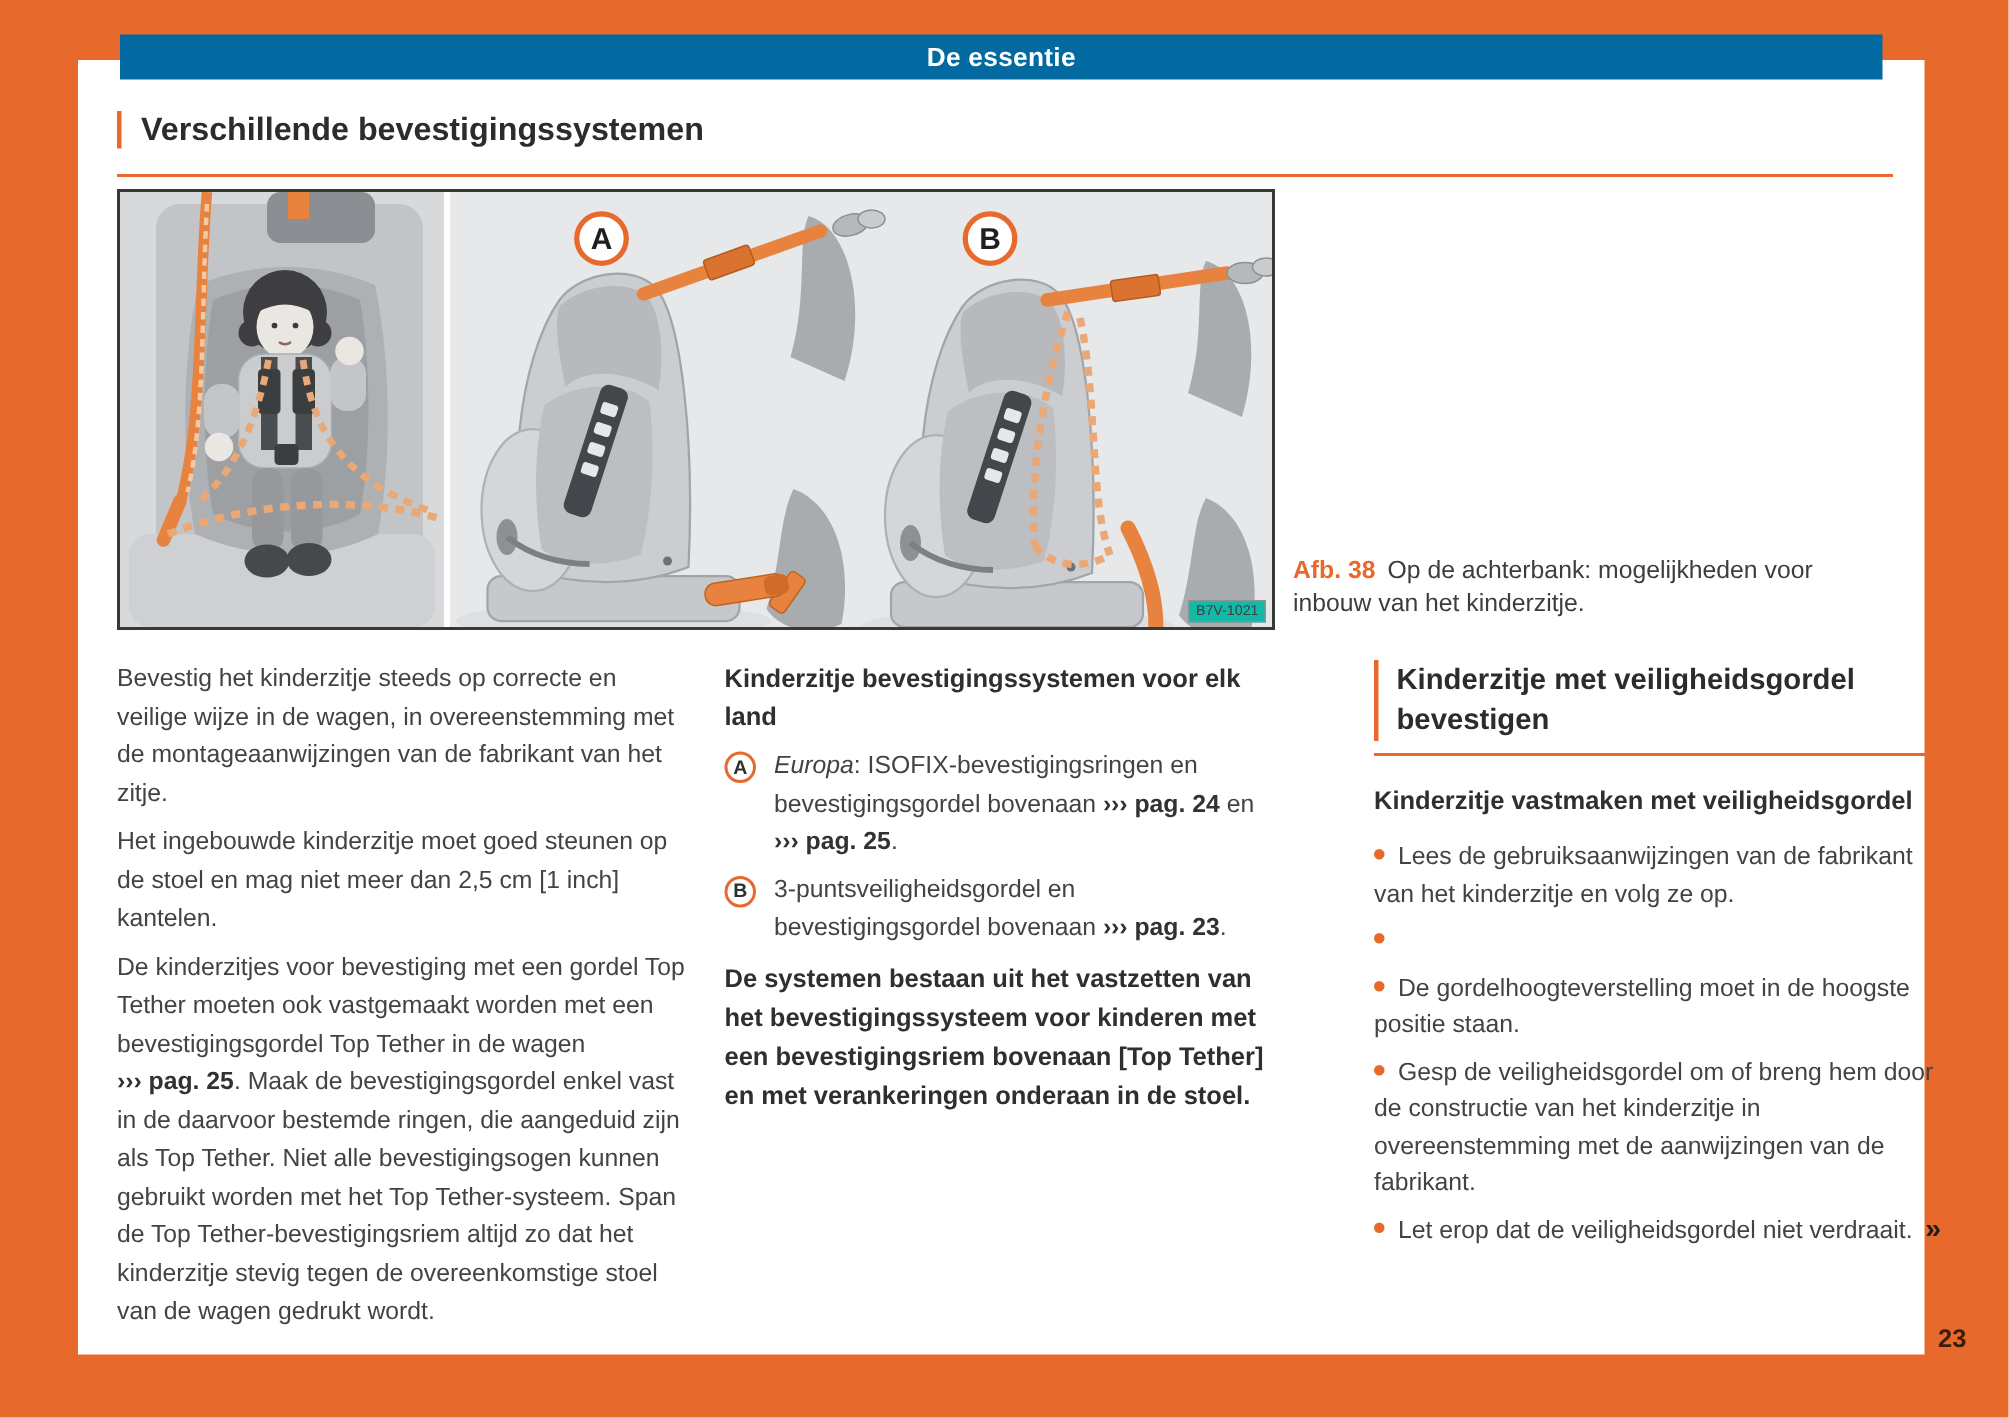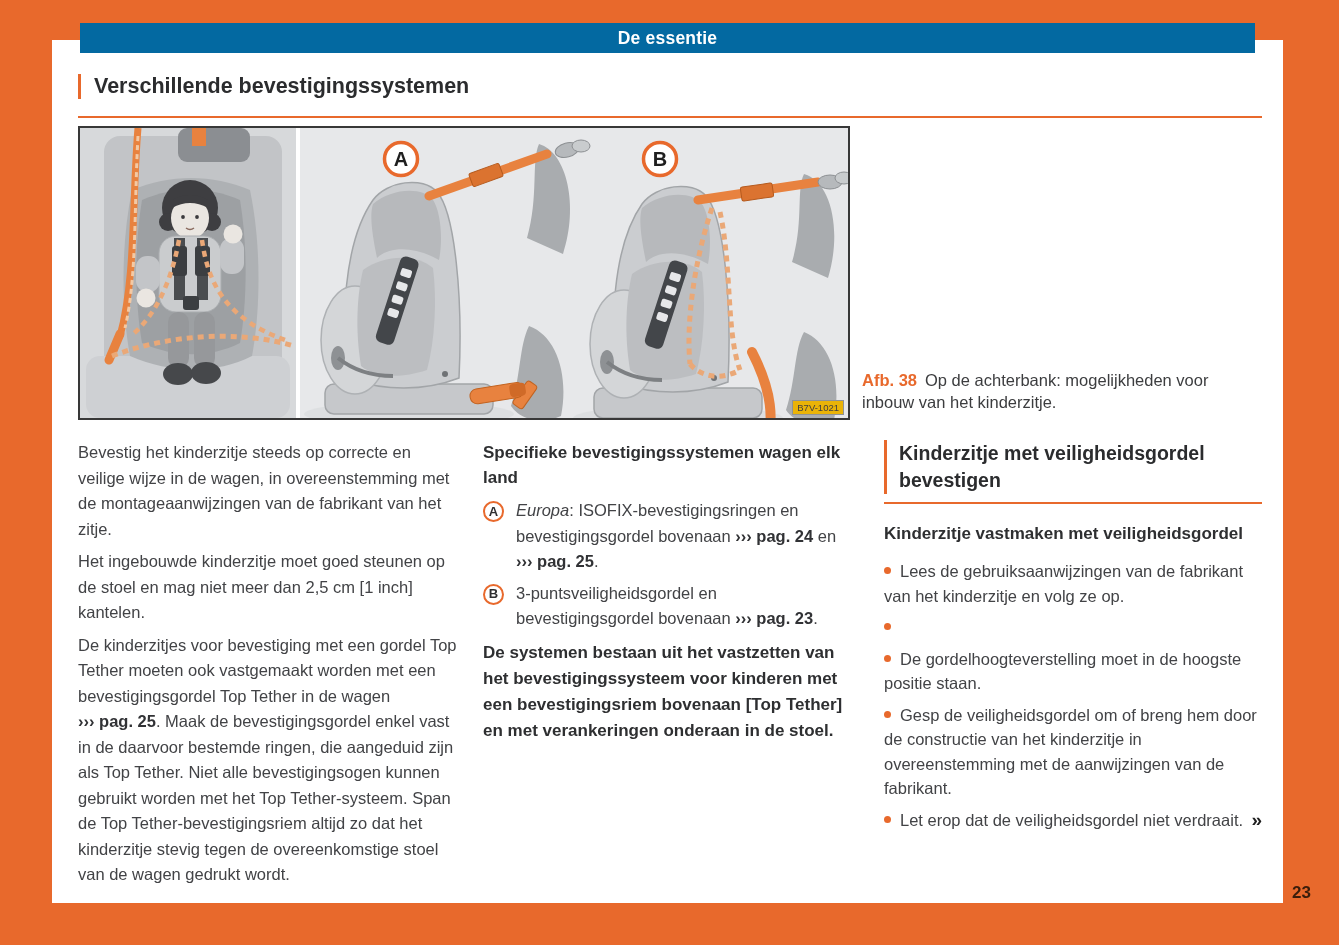--- a/index.html
+++ b/index.html
@@ -37,36 +37,36 @@
   .main-title .bar-text { font-size: 21.5px; line-height: 25px; }
   .figure-frame {
     position: absolute; left: 78px; top: 126px;
     width: 772px; height: 294px;
     border: 2px solid #383838;
     background: #ffffff;
   }
   .figure-code {
     position: absolute; right: 4px; bottom: 3px;
     font-size: 9.5px; line-height: 13px;
-    color: #3f3f3f; background: #eab308;
+    color: #3f3f3f; background: #14b8a6;
     border: 1px solid #8f9295; padding: 0 4px;
   }
   .figure-caption {
     position: absolute; left: 862px; top: 370px; width: 398px;
     font-size: 16.5px; line-height: 21.5px; color: #3c3d3f;
   }
   .caption-ref { color: #e8692c; font-weight: bold; padding-right: 8px; }
   .col {
     position: absolute; top: 440px;
     font-size: 16.5px; line-height: 25.5px; color: #424346;
   }
   .col p { margin-bottom: 7px; }
   .col-1 { left: 78px;  width: 380px; }
   .col-2 { left: 483px; width: 374px; }
-  .col-3 { left: 884px; width: 378px; line-height: 24.5px; }
+  .col-3 { left: 916px; width: 378px; line-height: 24.5px; }
   .ref { font-weight: bold; color: #313235; white-space: nowrap; }
   .italic { font-style: italic; }
   .col-2 .sub-title {
     font-size: 17px; font-weight: bold; color: #2e2f31;
     line-height: 25px; margin-bottom: 8px;
   }
   .ab-item { position: relative; padding-left: 33px; margin-bottom: 6px; }
   .ab-badge {
     position: absolute; left: 0; top: 3px;
     width: 21px; height: 21px; border: 2.5px solid #e8692c; border-radius: 50%;
@@ -236,21 +236,21 @@
   <span class="caption-ref">Afb. 38</span><span>Op de achterbank: mogelijkheden voor inbouw van het kinderzitje.</span>
 </div>
 
 <div class="col col-1">
   <p>Bevestig het kinderzitje steeds op correcte en veilige wijze in de wagen, in overeenstemming met de montageaanwijzingen van de fabrikant van het zitje.</p>
   <p>Het ingebouwde kinderzitje moet goed steunen op de stoel en mag niet meer dan 2,5 cm [1 inch] kantelen.</p>
   <p><span>De kinderzitjes voor bevestiging met een gordel Top Tether moeten ook vastgemaakt worden met een bevestigingsgordel Top Tether in de wagen </span><span class="ref">››› pag. 25</span><span>. Maak de bevestigingsgordel enkel vast in de daarvoor bestemde ringen, die aangeduid zijn als Top Tether. Niet alle bevestigingsogen kunnen gebruikt worden met het Top Tether-systeem. Span de Top Tether-bevestigingsriem altijd zo dat het kinderzitje stevig tegen de overeenkomstige stoel van de wagen gedrukt wordt.</span></p>
 </div>
 
 <div class="col col-2">
-  <div class="sub-title">Specifieke bevestigingssystemen wagen elk land</div>
+  <div class="sub-title">Kinderzitje bevestigingssystemen voor elk land</div>
   <div class="ab-item">
     <span class="ab-badge">A</span>
     <span class="italic">Europa</span><span>: ISOFIX-bevestigingsringen en bevestigingsgordel bovenaan </span><span class="ref">››› pag. 24</span><span> en </span><span class="ref">››› pag. 25</span><span>.</span>
   </div>
   <div class="ab-item">
     <span class="ab-badge">B</span>
     <span>3-puntsveiligheidsgordel en bevestigingsgordel bovenaan </span><span class="ref">››› pag. 23</span><span>.</span>
   </div>
   <p class="bold-para">De systemen bestaan uit het vastzetten van het bevestigingssysteem voor kinderen met een bevestigingsriem bovenaan [Top Tether] en met verankeringen onderaan in de stoel.</p>
 </div>

